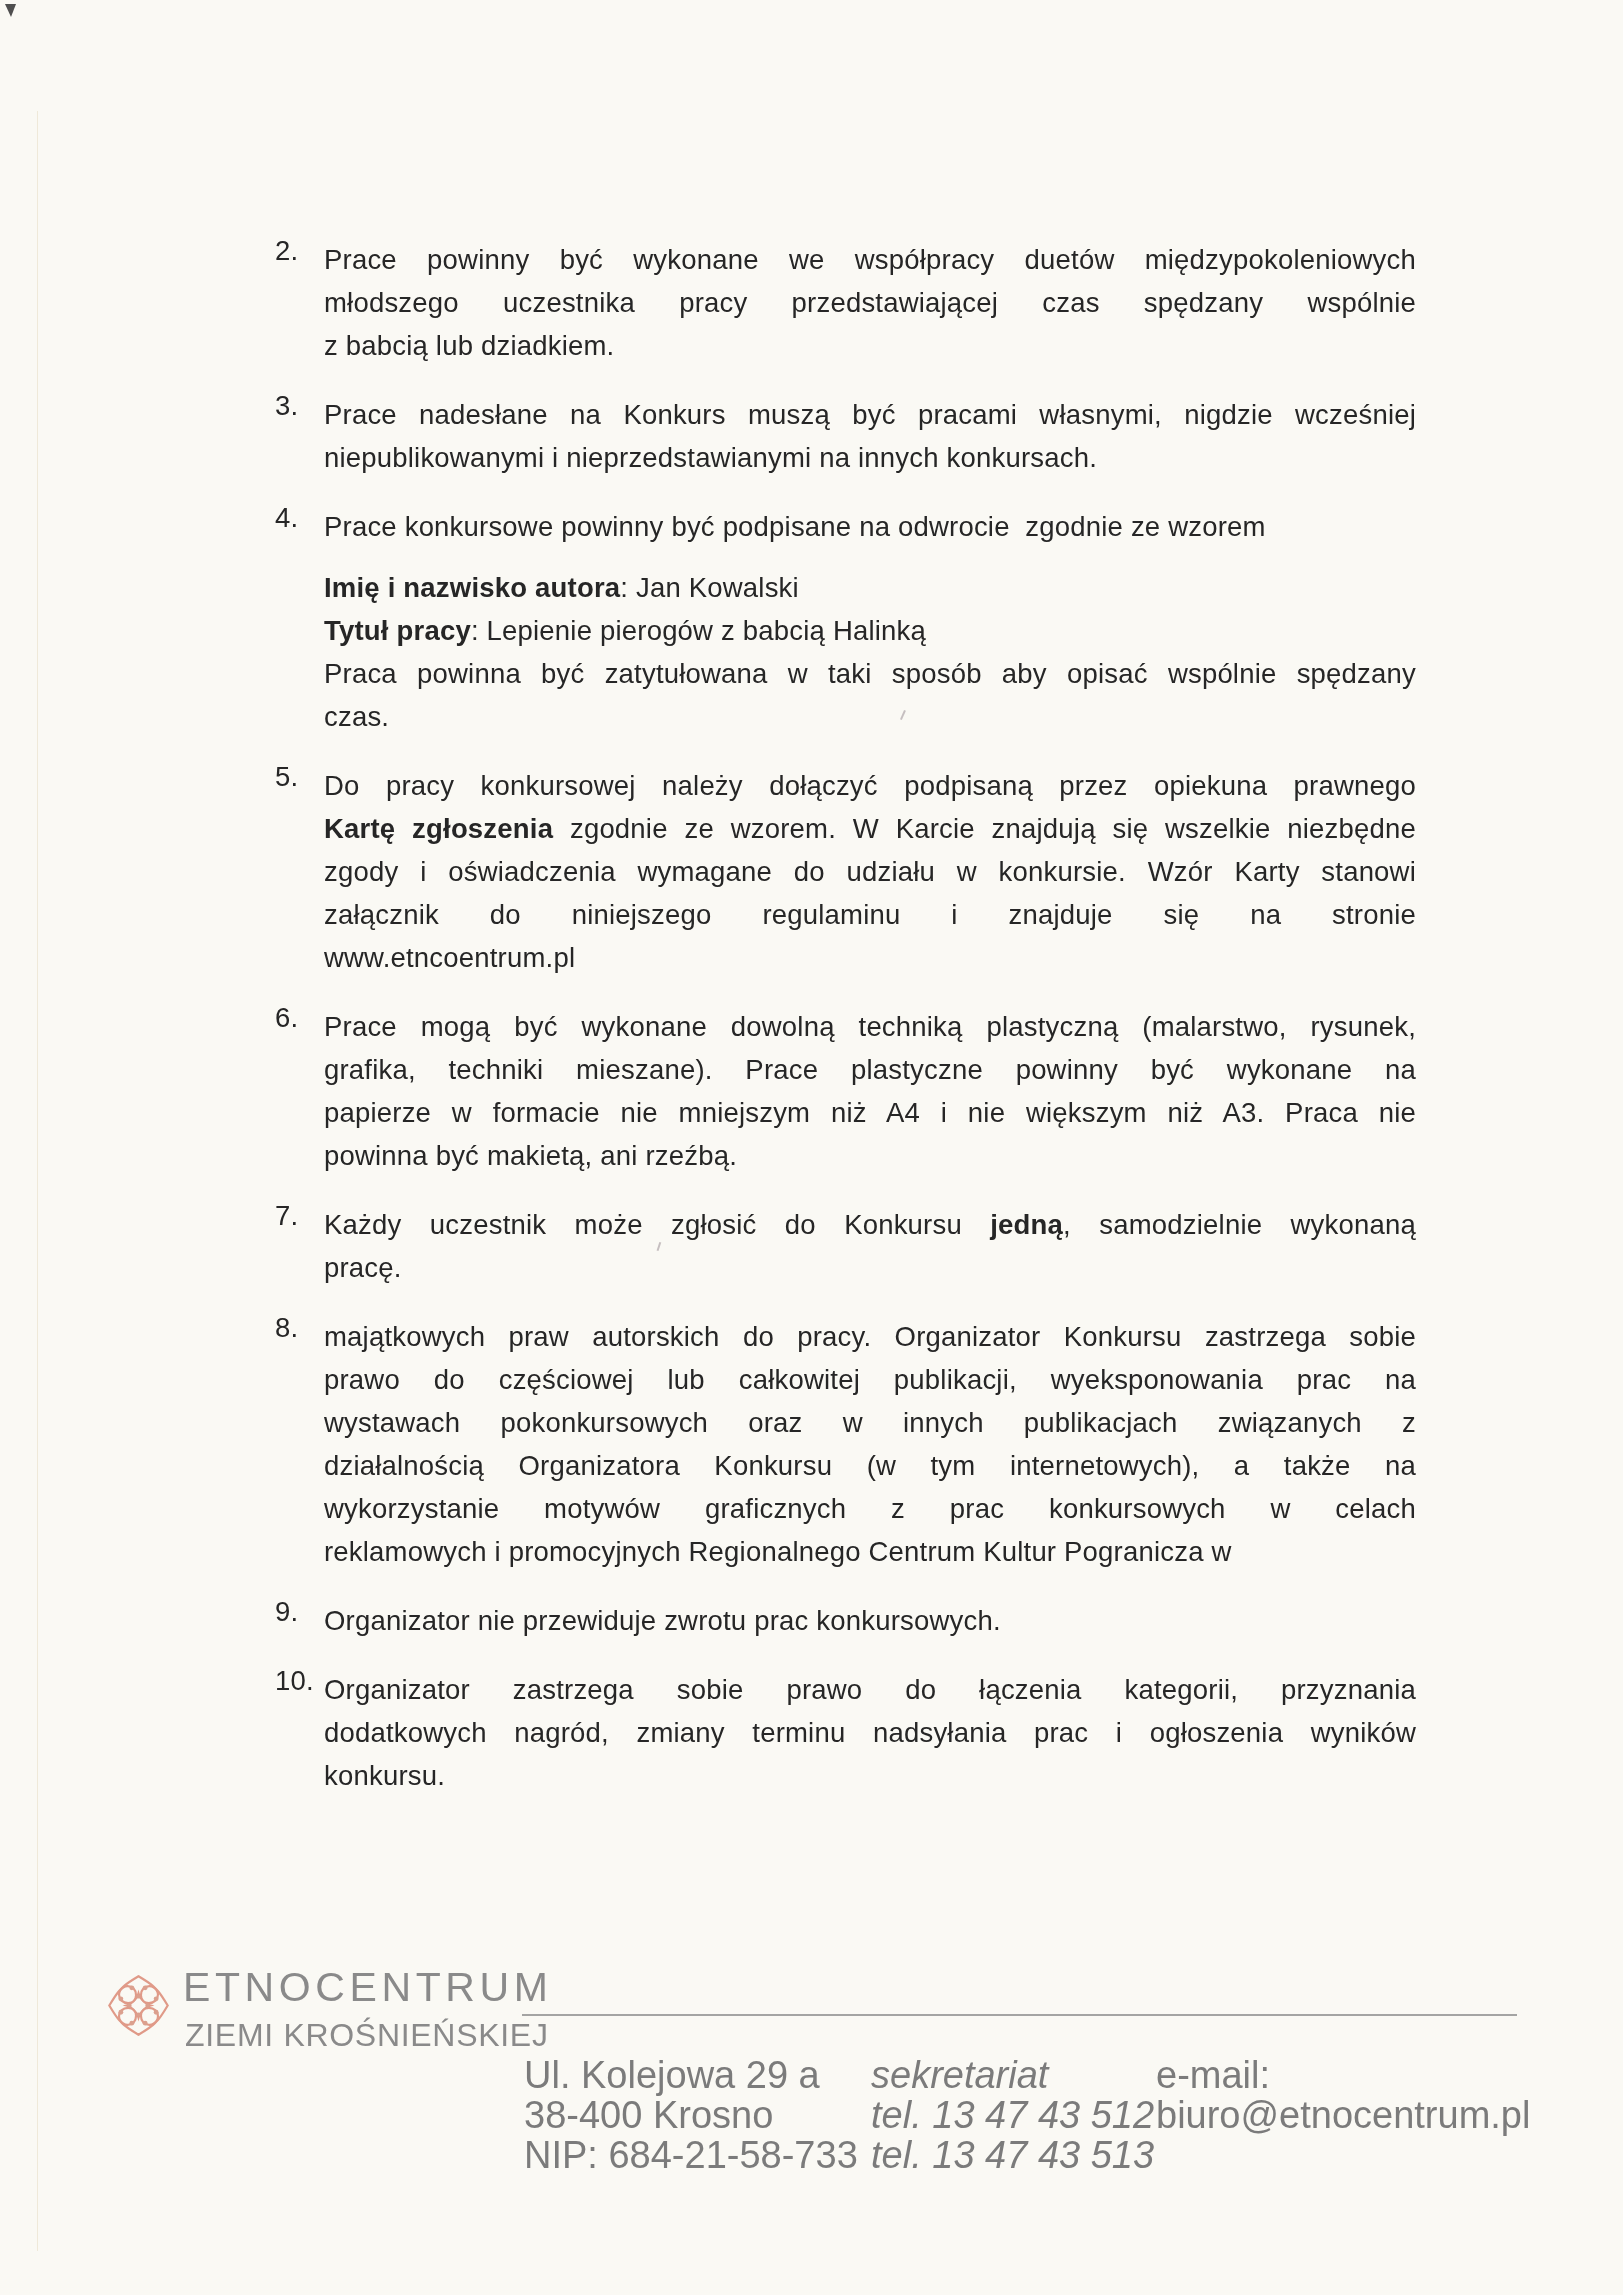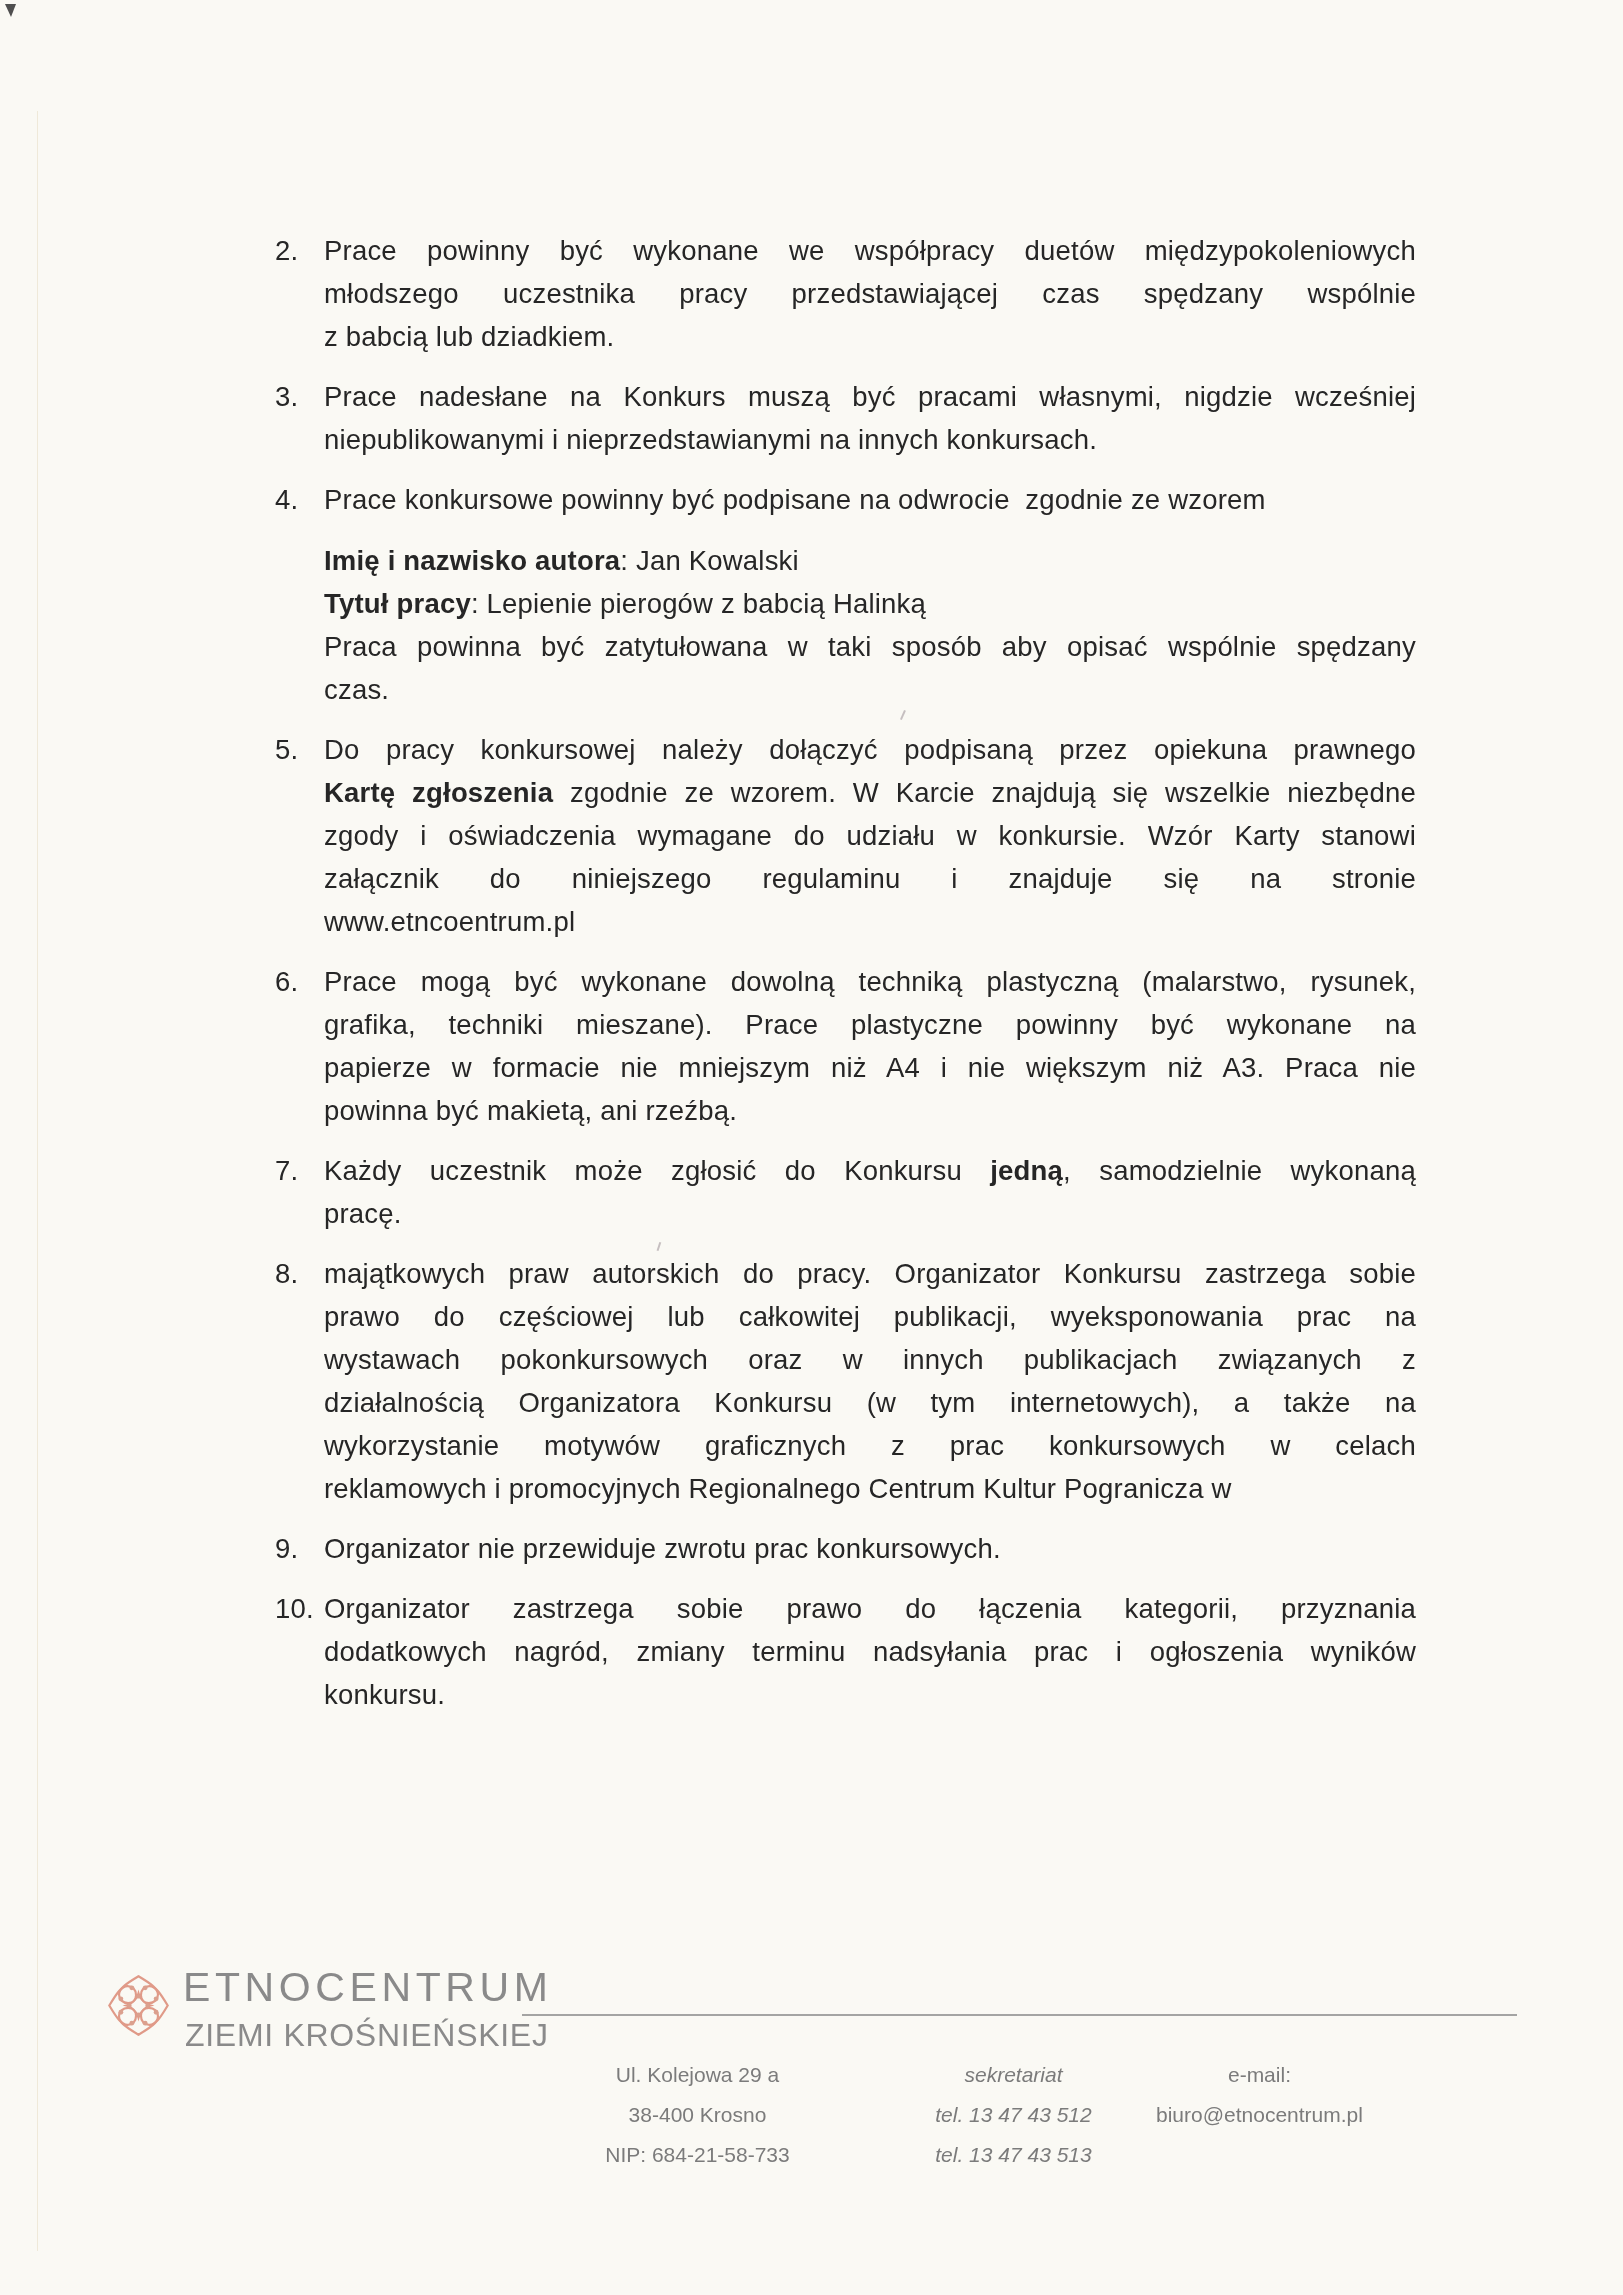--- a/index.html
+++ b/index.html
@@ -36,21 +36,21 @@
     position: absolute;
     left: 275px; top: 229px;
     width: 1141px;
   }
   .list-item { display: flex; margin-bottom: 17px; }
   .item-number {
     flex: 0 0 49px; width: 49px;
     font-size: 27.5px; line-height: 43px;
     letter-spacing: 0.2px;
   }
-  .item-body { flex: 1; min-width: 0; }
+  .item-body { flex: 1; min-width: 0; margin-top: 9px; }
   .para .line {
     font-size: 27.5px; line-height: 43px;
     letter-spacing: 0.2px;
     text-align: justify;
     text-align-last: justify;
   }
   .para .line:last-child { text-align-last: left; }
   .seg-bold { font-weight: 700; }
   .example-block { margin-top: 18.3px; }
 
@@ -71,21 +71,21 @@
     width: 995px; height: 2px;
     background: #8f8f8f; opacity: 0.8;
   }
   .footer-columns {
     position: absolute; left: 524px; top: 2055px;
     display: flex; color: #7b7b7b;
   }
   .footer-col-address      { width: 347px; }
   .footer-col-secretariat  { width: 285px; font-style: italic; }
   .footer-col-email        { width: auto; }
-  .footer-line { font-size: 21px; line-height: 40px; white-space: nowrap; text-align: center; }
+  .footer-line { font-size: 38px; line-height: 40px; white-space: nowrap; }
 </style>
 </head>
 <body>
 
 <div class="page">
 
   <div class="corner-artifact"></div>
   <div class="scan-streak"></div>
   <div class="speck speck-a"></div>
   <div class="speck speck-b"></div>

